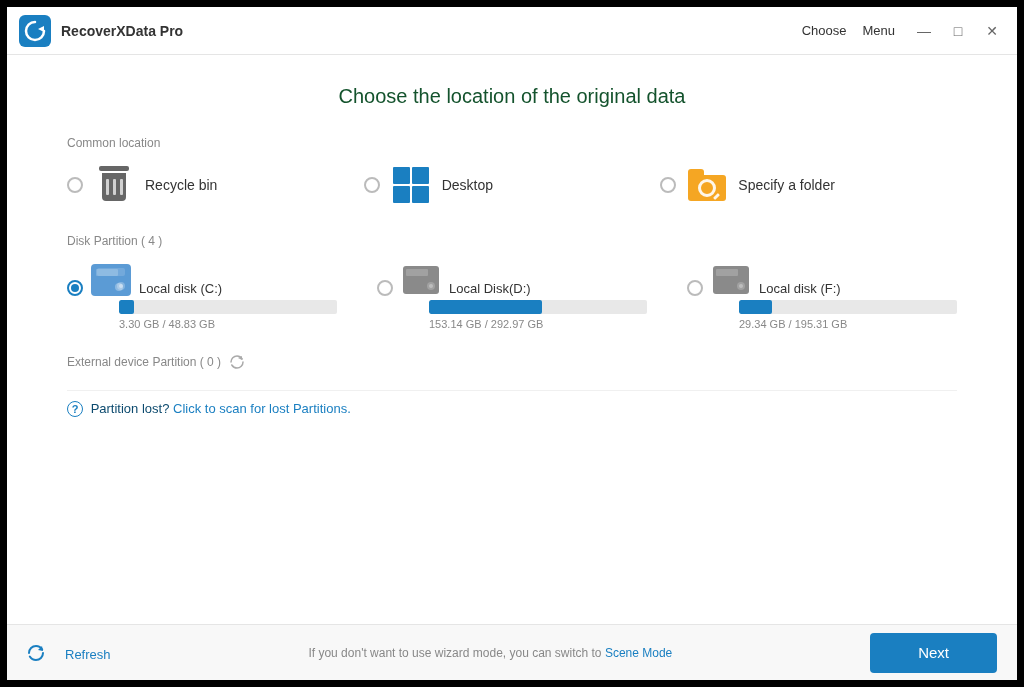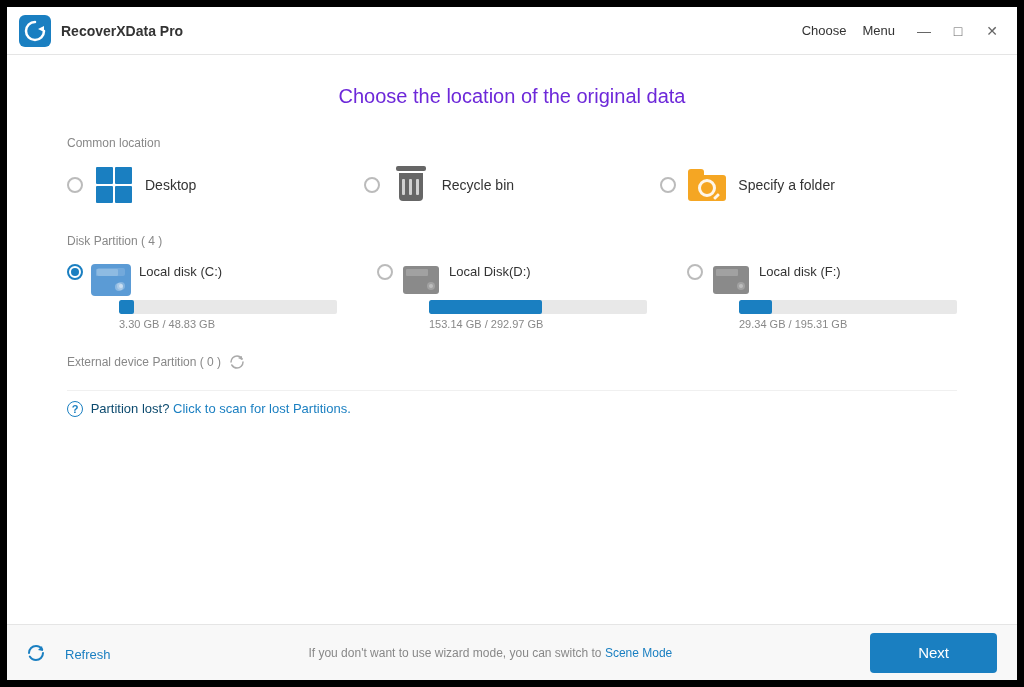--- a/index.html
+++ b/index.html
@@ -85,21 +85,21 @@
     }
     .content-area {
       flex: 1;
       padding: 30px 60px 20px 60px;
       overflow: auto;
     }
     .page-title {
       text-align: center;
       font-size: 20px;
       font-weight: 400;
-      color: #6d28d9;
+      color: #14532d;
       margin-bottom: 28px;
     }
     .section-label {
       font-size: 12px;
       color: #888;
       margin-bottom: 14px;
     }
     .locations-grid {
       display: flex;
       gap: 0;
@@ -393,21 +393,21 @@
       border: none;
       padding: 10px 48px;
       font-size: 15px;
       font-weight: 500;
       border-radius: 4px;
       cursor: pointer;
       height: 40px;
     }
     .disk-row {
       display: flex;
-      align-items: flex-start;
+      align-items: flex-end;
       gap: 8px;
     }
   </style>
 </head>
 <body>
 
 <div class="window">
 
   <div class="titlebar">
     <div class="titlebar-left">
@@ -431,33 +431,20 @@
         <div class="win-btn close">✕</div>
       </div>
     </div>
   </div>
 
   <div class="content-area">
     <div class="page-title">Choose the location of the original data</div>
 
     <div class="section-label">Common location</div>
     <div class="locations-grid">
-
-      <div class="location-item">
-        <div class="radio-circle"></div>
-        <div class="location-icon-wrapper">
-          <div class="windows-icon">
-            <div></div>
-              <div></div>
-              <div></div>
-              <div></div>
-          </div>
-        </div>
-        <span class="location-label">Desktop</span>
-      </div>
 
       <div class="location-item">
         <div class="radio-circle"></div>
         <div class="location-icon-wrapper">
           <div class="recycle-icon">
             <div class="recycle-lid"></div>
             <div class="recycle-body">
               <div class="recycle-lines">
                 <div class="recycle-line"></div>
                 <div class="recycle-line"></div>
@@ -465,20 +452,33 @@
               </div>
             </div>
           </div>
         </div>
         <span class="location-label">Recycle bin</span>
       </div>
 
       <div class="location-item">
         <div class="radio-circle"></div>
         <div class="location-icon-wrapper">
+          <div class="windows-icon">
+            <div></div>
+              <div></div>
+              <div></div>
+              <div></div>
+          </div>
+        </div>
+        <span class="location-label">Desktop</span>
+      </div>
+
+      <div class="location-item">
+        <div class="radio-circle"></div>
+        <div class="location-icon-wrapper">
           <div class="folder-icon">
             <div class="folder-tab"></div>
             <div class="folder-body"></div>
             <div class="folder-search"></div>
           </div>
         </div>
         <span class="location-label">Specify a folder</span>
       </div>
     </div>
 

